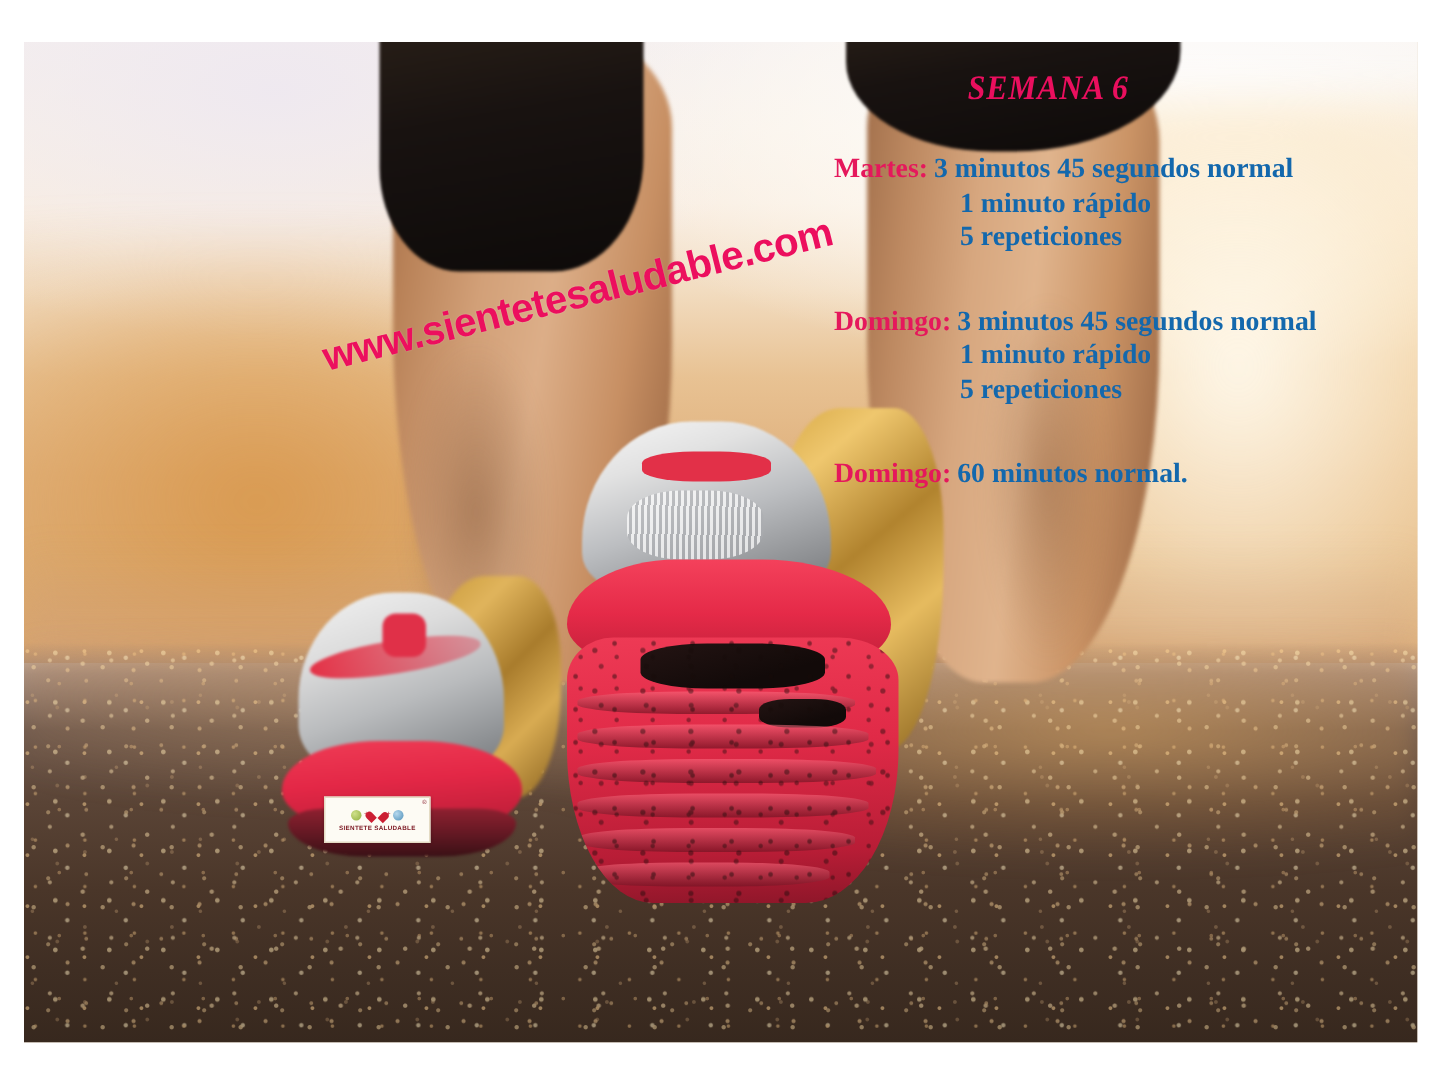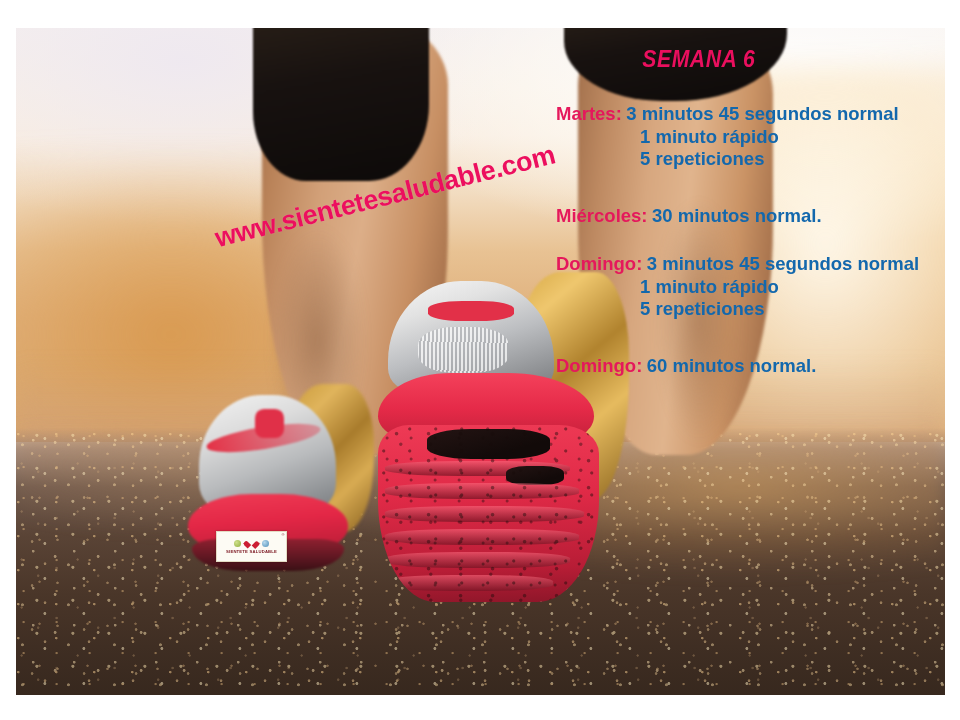--- a/index.html
+++ b/index.html
@@ -391,21 +391,21 @@
     white-space: nowrap;
     text-shadow: 0 0 1px rgba(255,255,255,0.35);
   }
 
   
   #text-panel {
     position: absolute;
     left: 556px;
     top: 46px;
     width: 396px;
-    font-family: Liberation Sans, sans-serif;
+    font-family: Liberation Serif, serif;
   }
 
   #title {
     font-size: 23px;
     font-weight: bold;
     font-style: italic;
     letter-spacing: 0.6px;
     color: #ea0f5e;
     text-align: center;
     padding-right: 120px;
@@ -519,24 +519,20 @@
     <div id="title">SEMANA 6</div>
 
 
     <div class="entry indent-martes">
       <span class="day">Martes:</span>
       <span class="val">3 minutos 45 segundos normal</span>
       <span class="sub pad-martes">1 minuto rápido</span>
       <span class="sub pad-martes">5 repeticiones</span>
     </div>
 
-    <div class="entry indent-miercoles">
-      <span class="day">Miércoles:</span>
-      <span class="val">30 minutos normal.</span>
-    </div>
 
     <div class="entry indent-jueves">
       <span class="day">Domingo:</span>
       <span class="val">3 minutos 45 segundos normal</span>
       <span class="sub pad-jueves">1 minuto rápido</span>
       <span class="sub pad-jueves">5 repeticiones</span>
     </div>
 
 
 

